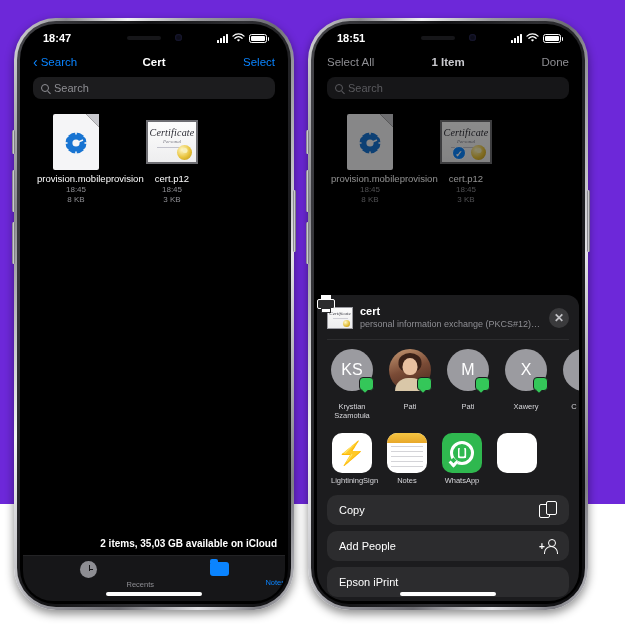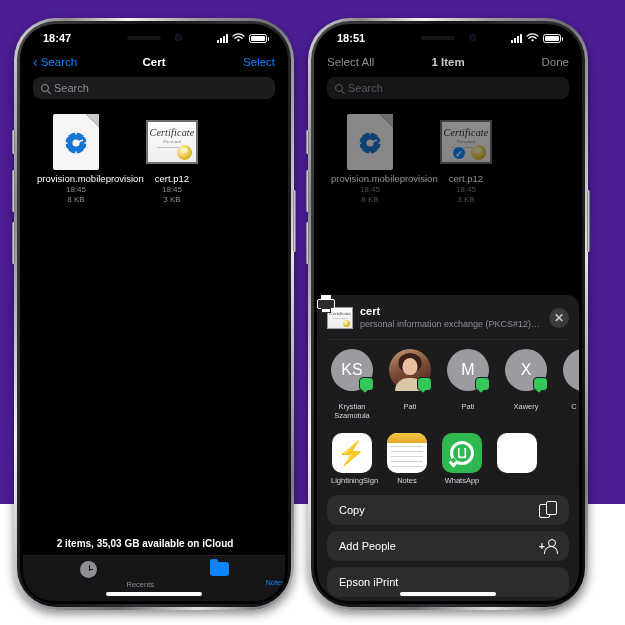--- a/index.html
+++ b/index.html
@@ -2,21 +2,21 @@
 <html><head>
 <meta charset="utf-8">
 <style>
   * { box-sizing: border-box; margin: 0; padding: 0; }
   html, body {
     width: 625px; height: 625px;
     background: #ffffff;
     font-family: "Liberation Sans", sans-serif;
     overflow: hidden;
   }
-  .stage { position: relative; width: 625px; height: 504px; background: #4c1d95; }
+  .stage { position: relative; width: 625px; height: 504px; background: #6d28d9; }
 
   
   .phone { position: absolute; top: 18px; width: 280px; height: 592px; }
   .phone.left { left: 14px; }
   .phone.right { left: 308px; }
 
   .frame-outer {
     position: absolute; inset: 0;
     border-radius: 42px;
     background: linear-gradient(105deg,#d8d8da 0%,#8b8b90 12%,#f2f2f4 26%,#9a9aa0 42%,#6c6c72 60%,#e2e2e6 78%,#7d7d83 92%,#bdbdc2 100%);
@@ -133,21 +133,21 @@
   .check-badge {
     position: absolute; left: 10px; bottom: 2px; width: 14px; height: 14px; border-radius: 50%;
     background: #0a84ff; color: #fff; font-size: 9px; line-height: 14px; text-align: center; font-weight: bold;
     border: 1.5px solid #fff;
   }
   .fname { color: #fff; font-size: 9.5px; line-height: 11.5px; margin-top: 2px; }
   .fmeta { color: #8e8e93; font-size: 8px; line-height: 10px; }
   .dimmed { filter: brightness(.55); }
 
   
-  .footer-count { position: absolute; bottom: 52px; left: 0; right: 18px; text-align: center; color: #fff; font-size: 10px; font-weight: bold; }
+  .footer-count { position: absolute; bottom: 52px; left: 0; right: 8px; text-align: right; color: #fff; font-size: 10px; font-weight: bold; }
   .tabbar {
     position: absolute; bottom: 0; left: 0; right: 0; height: 46px;
     background: #161618; border-top: 1px solid #232325;
     display: flex; align-items: flex-start; padding-top: 5px;
   }
   .tab { flex: 1; text-align: right; }
   .tab .tlabel { font-size: 7.5px; margin-top: 2px; display: block; }
   .tab-recents .tlabel { color: #8e8e93; }
   .tab-browse  .tlabel { color: #0a84ff; }
   .clock-ic { width: 17px; height: 17px; border-radius: 50%; background: #8e8e93; position: relative; margin: 0 auto; }

